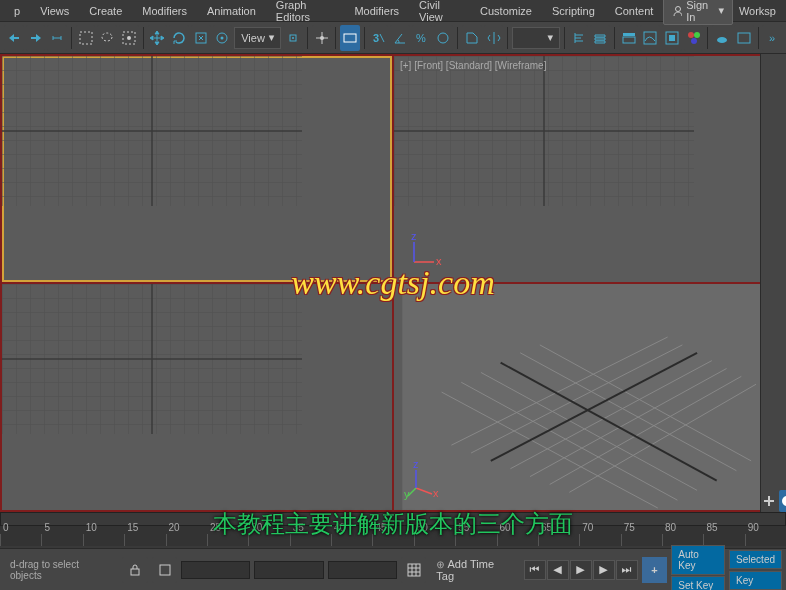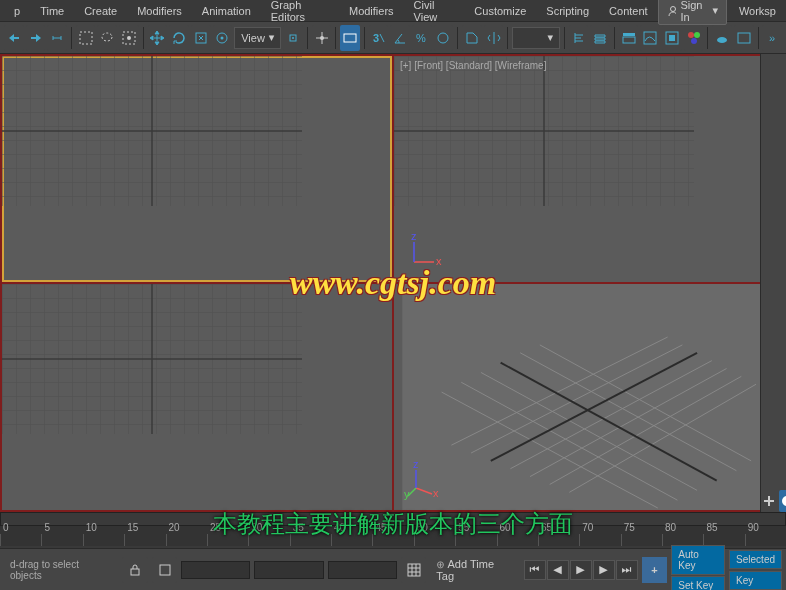--- a/index.html
+++ b/index.html
@@ -1,32 +1,32 @@
 <!DOCTYPE html>
 <html><head>
 <meta charset="utf-8">
 <style>
 *{margin:0;padding:0;box-sizing:border-box;font-family:Tahoma,Arial,sans-serif;font-size:11px;color:#ccc;user-select:none}
 body{width:786px;height:590px;background:#393939;overflow:hidden;position:relative}
 .menubar{height:22px;background:#393939;display:flex;align-items:center;padding:0 4px;border-bottom:1px solid #2a2a2a}
 .menu-item{padding:3px 10px;cursor:pointer}
 .signin{margin-left:auto;display:flex;align-items:center;gap:4px;background:#505050;border:1px solid #666;padding:1px 8px;border-radius:2px}
-.workspace-label{margin-left:6px;padding:3px 6px}
+.workspace-label{margin-left:0;padding:3px 6px}
 .toolbar{height:32px;background:#454545;display:flex;align-items:center;padding:0 4px;gap:2px;border-bottom:1px solid #2a2a2a}
 .tb-btn{width:26px;height:26px;display:flex;align-items:center;justify-content:center;background:#454545;border:1px solid transparent;border-radius:2px}
 .tb-btn.active{background:#2d6ca2}
 .tb-sep{width:1px;height:22px;background:#2a2a2a;margin:0 2px}
 .view-dd{display:flex;align-items:center;background:#3a3a3a;border:1px solid #555;padding:2px 6px;height:22px;gap:4px}
 .viewports{position:relative;height:458px;display:grid;grid-template-columns:1fr 1fr;grid-template-rows:1fr 1fr;gap:2px;background:#7f1d1d;padding:2px}
 .viewport{position:relative;background:#5b5b5b;overflow:hidden}
 .viewport.active{outline:2px solid #d4a33a;outline-offset:-2px}
 .vp-grid{position:absolute;inset:0}
 .vp-label{position:absolute;top:4px;left:6px;font-size:10px;color:#aaa}
 .axis-gizmo{position:absolute;bottom:10px;left:10px;width:40px;height:40px}
-.watermark{position:absolute;top:50%;left:50%;transform:translate(-50%,-50%);font-family:Georgia,serif;font-size:34px;font-weight:bold;color:#ffe040;font-style:italic;text-shadow:1px 1px 0 #8a2020,-1px -1px 0 #8a2020,1px -1px 0 #8a2020,-1px 1px 0 #8a2020;z-index:10;pointer-events:none}
+.watermark{position:absolute;top:50%;left:50%;transform:translate(-50%,-50%);font-family:Georgia,serif;font-size:34px;font-weight:normal;color:#ffe040;font-style:italic;text-shadow:1px 1px 0 #8a2020,-1px -1px 0 #8a2020,1px -1px 0 #8a2020,-1px 1px 0 #8a2020;z-index:10;pointer-events:none}
 .right-panel{position:absolute;top:54px;right:0;width:26px;height:458px;background:#454545;border-left:1px solid #2a2a2a;display:flex;flex-direction:row;align-items:flex-end;padding-top:4px;gap:2px}
 .rp-btn{width:22px;height:22px;display:flex;align-items:center;justify-content:center;border-radius:2px}
 .rp-btn.blue{background:#2d6ca2}
 .rp-label{writing-mode:horizontal-tb;font-size:10px;padding:4px 2px;color:#999}
 .rp-expand{font-size:10px;color:#999;padding:2px}
 .timeline{height:36px;background:#393939;display:flex;flex-direction:column}
 .time-ruler{height:20px;background:#333;position:relative;display:flex;align-items:flex-end}
 .tick{flex:1;position:relative;border-left:1px solid #555;height:12px}
 .tick-label{position:absolute;top:-12px;left:2px;font-size:10px;color:#aaa}
 .subtitle{position:absolute;bottom:50px;left:50%;transform:translateX(-50%);font-size:24px;color:#22c55e;text-shadow:0 0 4px #000,0 0 2px #000;z-index:20;white-space:nowrap}
@@ -37,21 +37,21 @@
 .play-btn{width:22px;height:20px;background:#3a3a3a;border:1px solid #555;display:flex;align-items:center;justify-content:center}
 .key-btn{padding:3px 6px;background:#0369a1;border:1px solid #555;font-size:10px;display:flex;align-items:center}
 .plus-big{width:26px;height:26px;background:#3a6a9a;display:flex;align-items:center;justify-content:center;font-size:18px;font-weight:bold}
 svg{display:block}
 </style>
 </head>
 <body>
 
 <div class="menubar">
   <span class="menu-item">p</span>
-  <span class="menu-item">Time</span>
+  <span class="menu-item">Views</span>
   <span class="menu-item">Create</span>
   <span class="menu-item">Modifiers</span>
   <span class="menu-item">Animation</span>
   <span class="menu-item">Graph Editors</span>
   <span class="menu-item">Modifiers</span>
   <span class="menu-item">Civil View</span>
   <span class="menu-item">Customize</span>
   <span class="menu-item">Scripting</span>
   <span class="menu-item">Content</span>
   <div class="signin">

